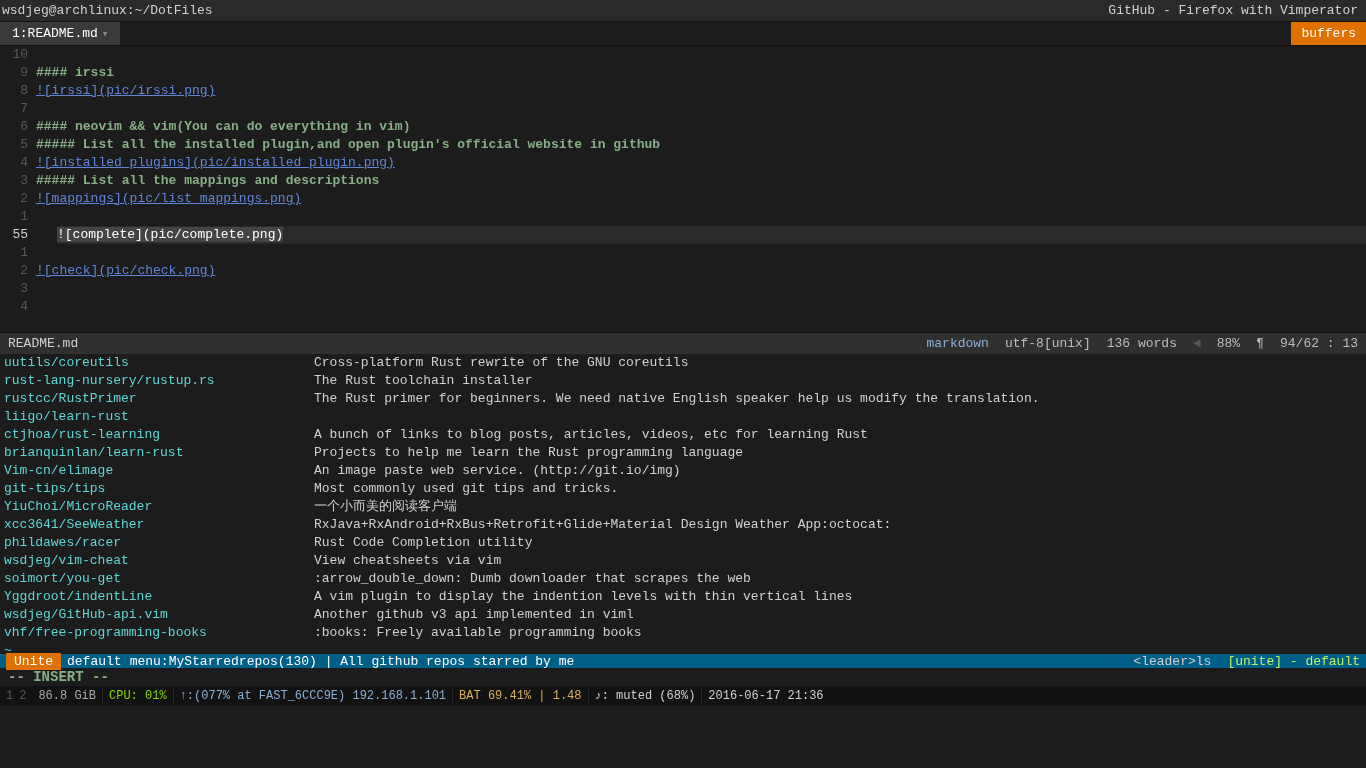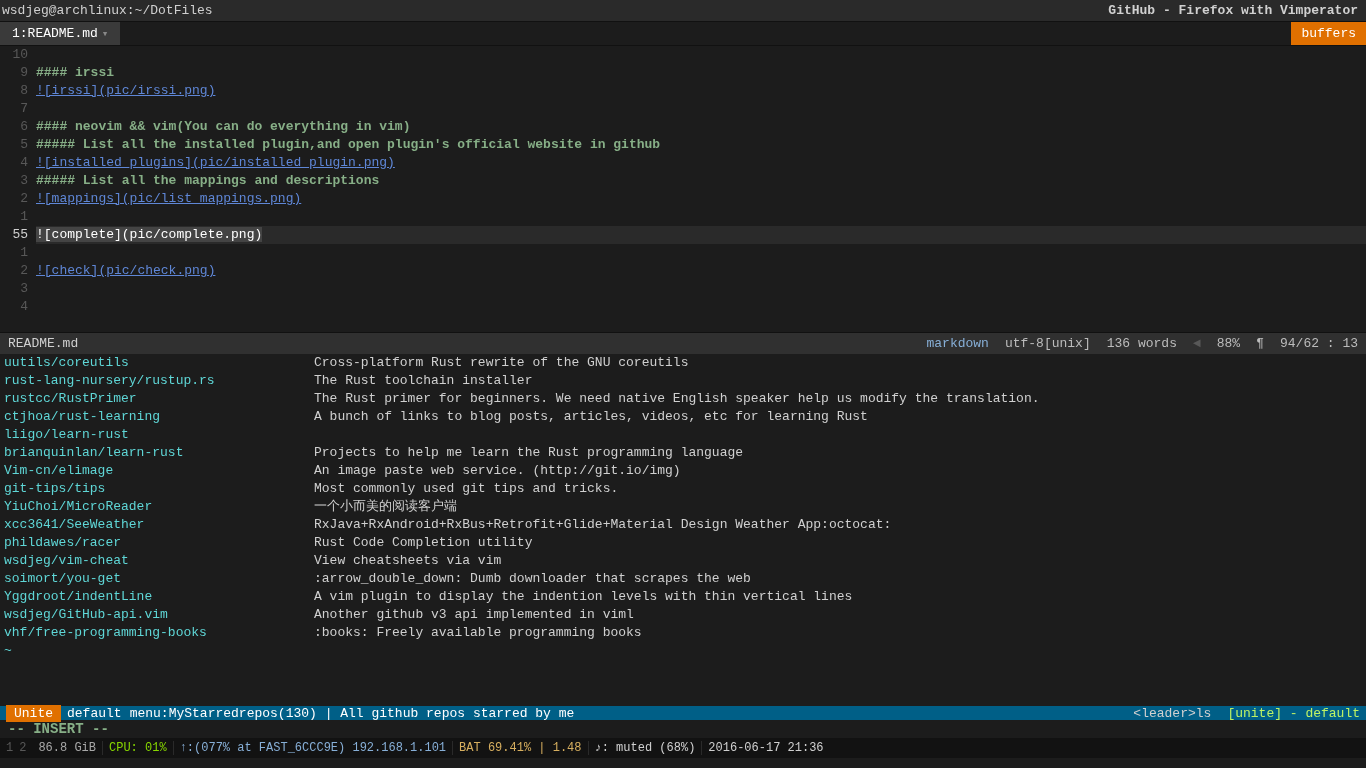--- a/index.html
+++ b/index.html
@@ -24,21 +24,20 @@
     }
     #title-left {
       color: #d0d0d0;
       padding: 0 2px;
       font-size: 13px;
     }
     #title-right {
       color: #d0d0d0;
       padding: 0 8px;
       font-size: 13px;
-      font-weight: bold;
     }
 
     
     #tab-bar {
       display: flex;
       align-items: center;
       height: 24px;
       background: #1c1c1c;
       border-bottom: 1px solid #111;
     }
@@ -120,21 +119,21 @@
       align-items: center;
     }
     #status-filetype { color: #87afd7; }
     #status-encoding { color: #bcbcbc; }
     #status-words { color: #bcbcbc; }
     #status-arrows { color: #585858; }
 
     
     #unite-panel {
       background: #1c1c1c;
-      height: 352px;
+      height: 300px;
       overflow: hidden;
     }
     .unite-row {
       display: flex;
       height: 18px;
       line-height: 18px;
       align-items: baseline;
       padding: 0 4px;
     }
     .unite-col1 {
@@ -212,20 +211,21 @@
     .sys-num { color: #585858; margin-right: 6px; }
     .c-cpu { color: #87d700; }
     .c-net { color: #87afd7; }
     .c-bat { color: #d7af5f; }
     .c-vol { color: #d0d0d0; }
     .c-time { color: #d0d0d0; }
 
     
     .line.current-line .line-content {
       background: #2a2a2a;
+      margin-left: 21px;
     }
   </style>
 </head>
 <body>
 
 <div id="title-bar">
   <span id="title-left">wsdjeg@archlinux:~/DotFiles</span>
   <span id="title-right">GitHub - Firefox with Vimperator</span>
 </div>
 
@@ -324,26 +324,26 @@
     </div>
     <div class="unite-row">
       <span class="unite-col1">rust-lang-nursery/rustup.rs</span>
       <span class="unite-col2">The Rust toolchain installer</span>
     </div>
     <div class="unite-row">
       <span class="unite-col1">rustcc/RustPrimer</span>
       <span class="unite-col2">The Rust primer for beginners. We need native English speaker help us modify the translation.</span>
     </div>
     <div class="unite-row">
+      <span class="unite-col1">liigo/learn-rust</span>
+      <span class="unite-col2"></span>
+    </div>
+    <div class="unite-row">
       <span class="unite-col1">ctjhoa/rust-learning</span>
       <span class="unite-col2">A bunch of links to blog posts, articles, videos, etc for learning Rust</span>
-    </div>
-    <div class="unite-row">
-      <span class="unite-col1">liigo/learn-rust</span>
-      <span class="unite-col2"></span>
     </div>
     <div class="unite-row">
       <span class="unite-col1">brianquinlan/learn-rust</span>
       <span class="unite-col2">Projects to help me learn the Rust programming language</span>
     </div>
     <div class="unite-row">
       <span class="unite-col1">Vim-cn/elimage</span>
       <span class="unite-col2">An image paste web service. (http://git.io/img)</span>
     </div>
     <div class="unite-row">

